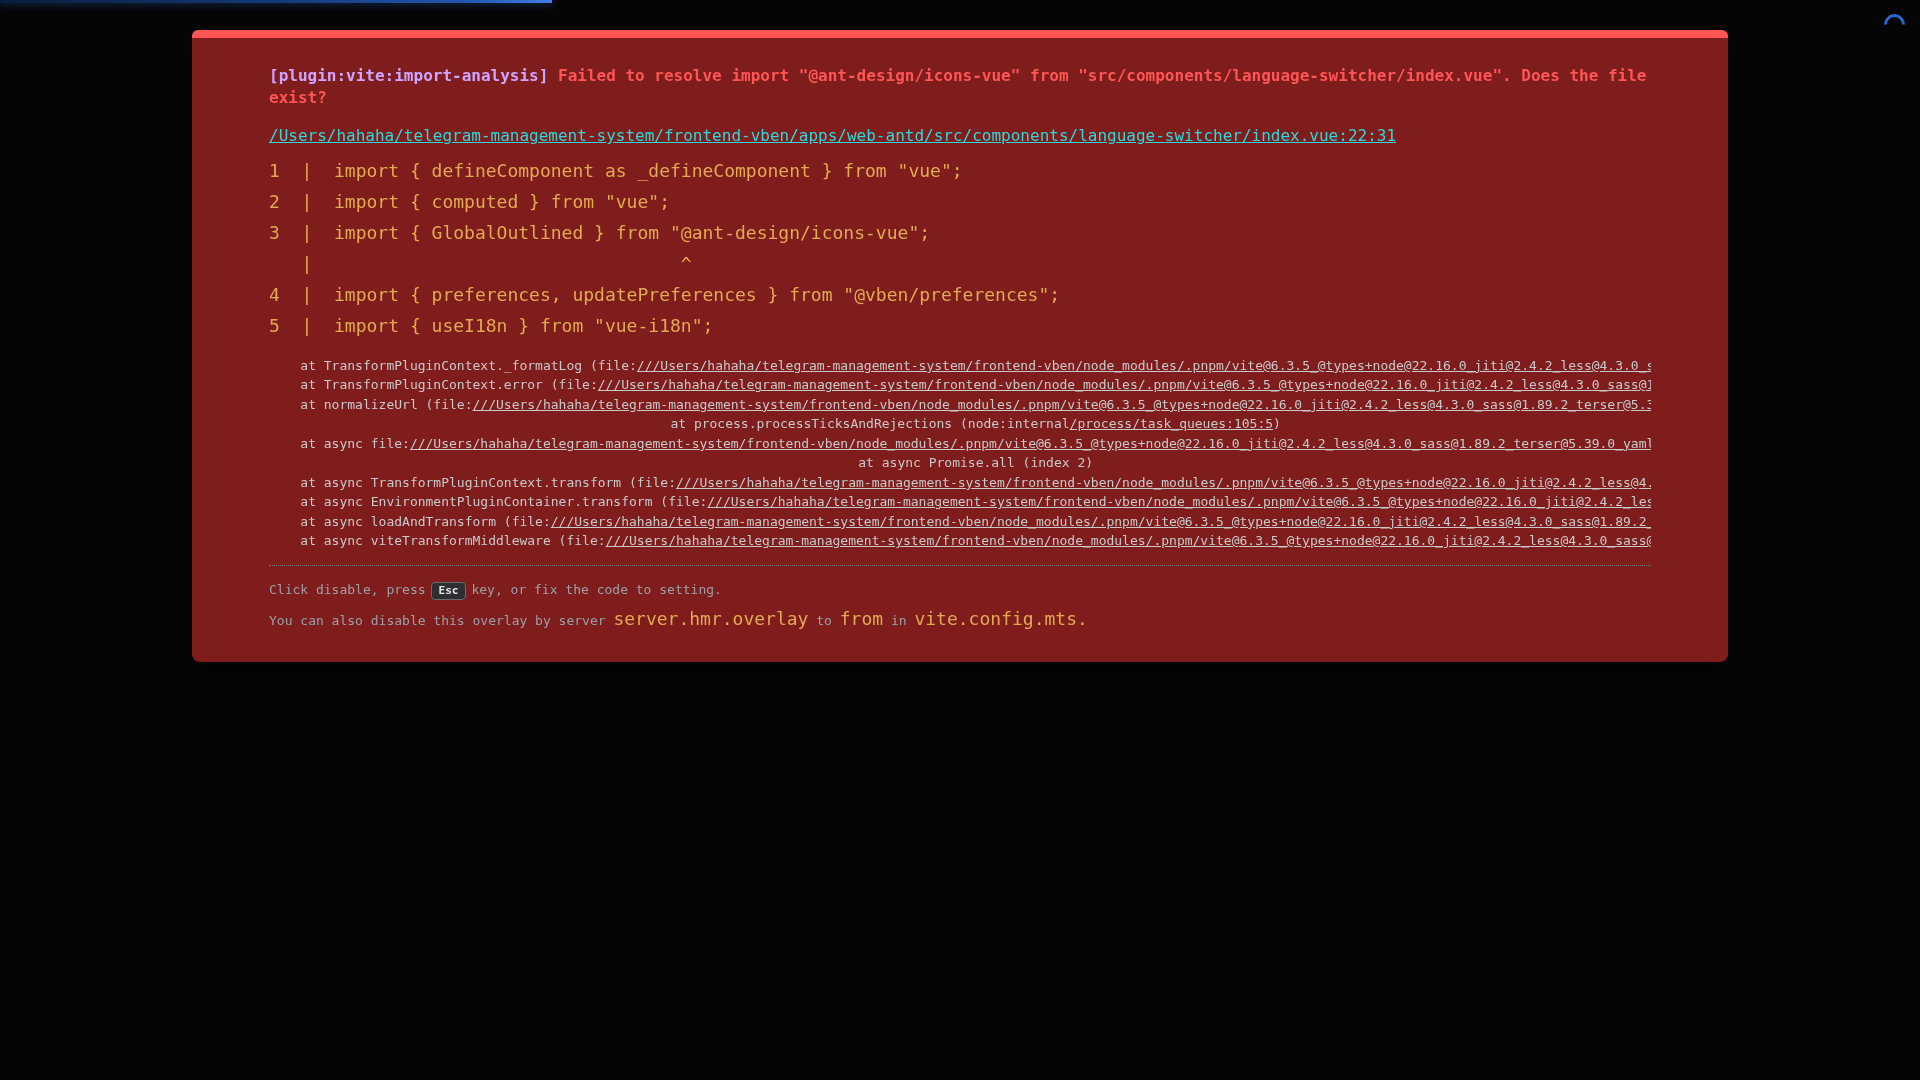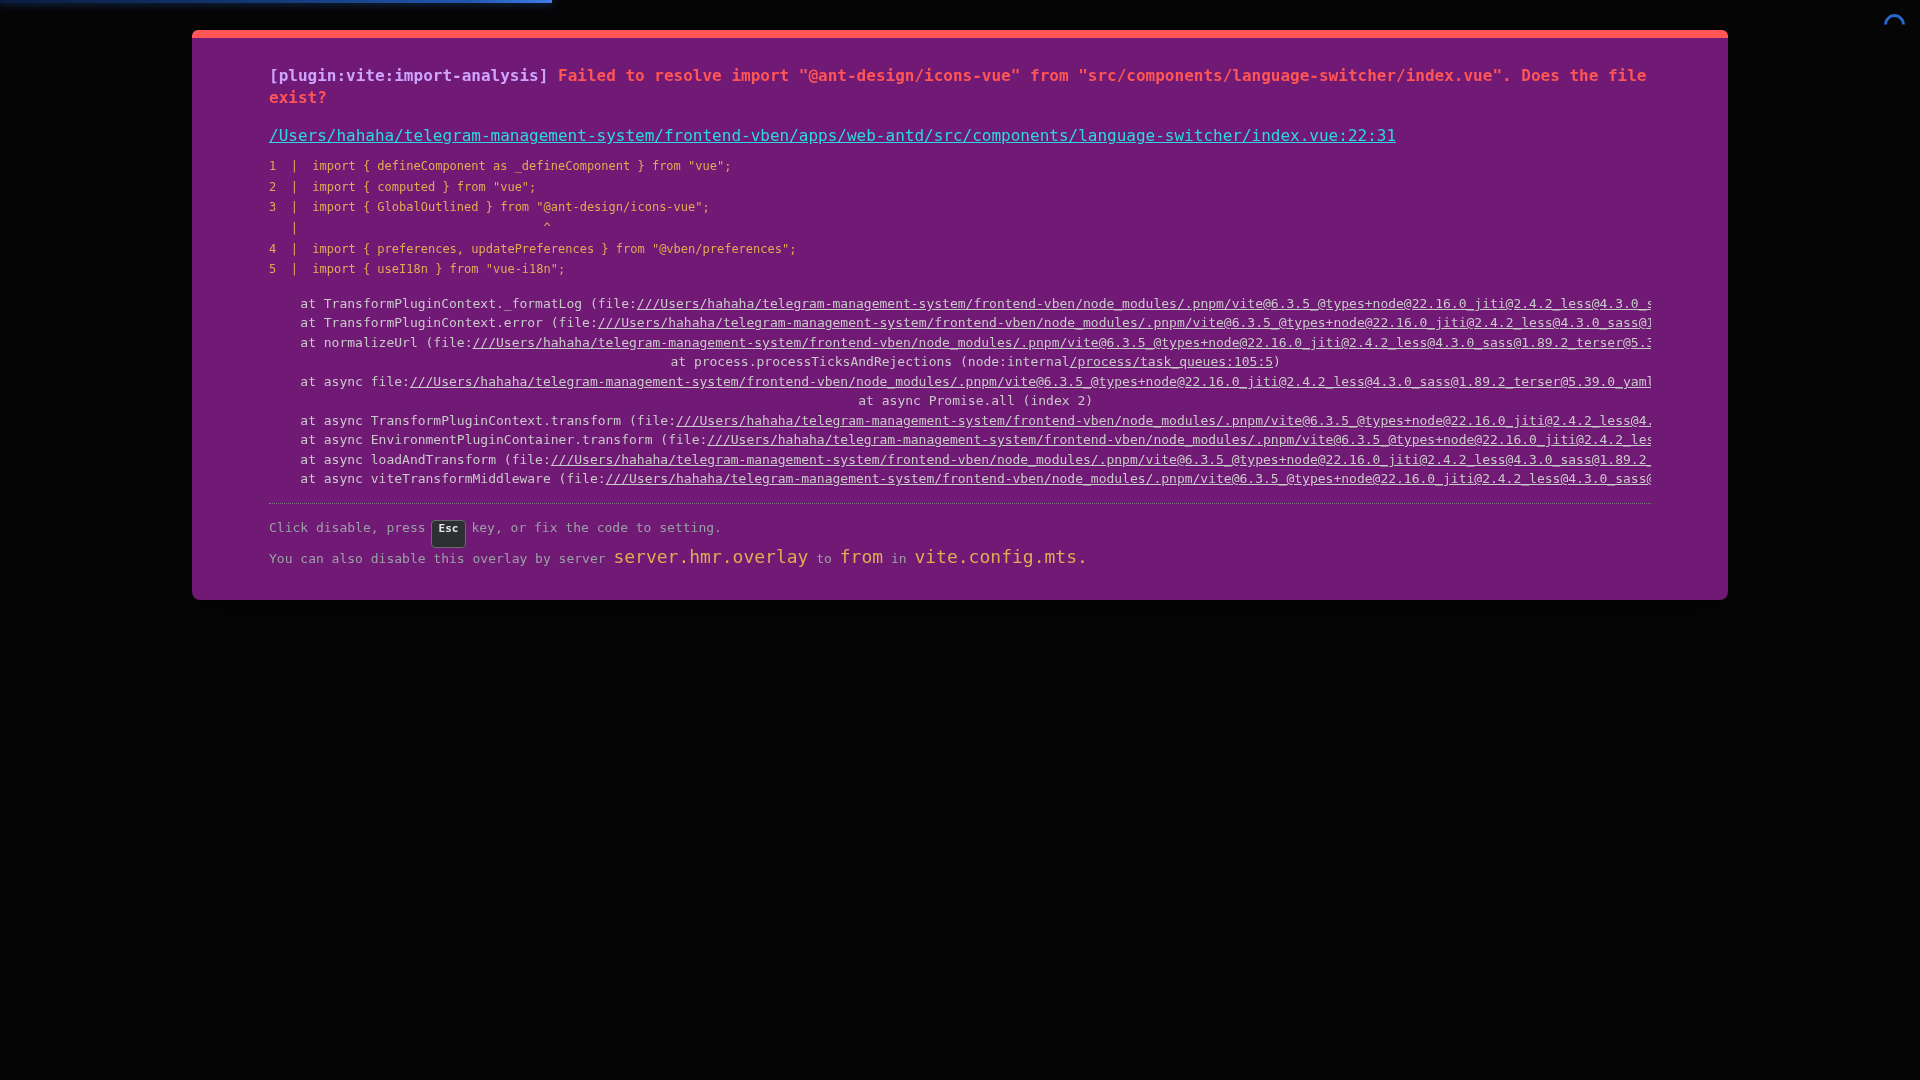--- a/index.html
+++ b/index.html
@@ -36,21 +36,21 @@
     inset: 0;
     background: rgba(0,0,0,0.66);
     overflow-y: auto;
     z-index: 10;
   }
   .window {
     box-sizing: border-box;
     max-width: 80vw;
     margin: 30px auto;
     padding: 27px 77px;
-    background: #701a75;
+    background: #7f1d1d;
     color: #d8d8d8;
     border-top: 8px solid #ff5555;
     border-radius: 6px 6px 8px 8px;
     box-shadow: 0 19px 38px rgba(0,0,0,.30), 0 15px 12px rgba(0,0,0,.22);
     text-align: left;
     line-height: 1.5;
   }
   pre { margin: 0 0 1em; overflow: hidden; font-family: inherit; }
   .message {
     font-size: 16px;
@@ -66,21 +66,21 @@
     color: #2dd9da;
     font-size: 16px;
     line-height: 1.5;
     margin-bottom: 8px;
     white-space: pre-wrap;
     word-break: break-all;
   }
   .file-link { text-decoration: underline; cursor: pointer; }
   .frame {
     color: #e2aa53;
-    font-size: 12px;
+    font-size: 18px;
     line-height: 1.72;
     margin: 4px 0 14px;
     white-space: pre;
   }
   .stack {
     font-size: 13px;
     line-height: 1.5;
     color: #c9c9c9;
     margin-bottom: 14px;
     text-align: center;
@@ -95,21 +95,21 @@
     line-height: 1.85;
   }
   kbd.esc {
     font-family: inherit;
     font-size: 11px;
     font-weight: bold;
     color: #e6e6e6;
     background: #2d2f32;
     border: 1px solid #6a6c6e;
     border-radius: 4px;
-    padding: 1px 7px 12px;
+    padding: 1px 7px 2px;
     margin: 15px 5px;
   }
   code { font-family: inherit; font-size: 18px; color: #e2aa53; }
 </style>
 </head>
 <body>
 
 <div class="progress-bar"></div>
 <div class="spinner"></div>
 

